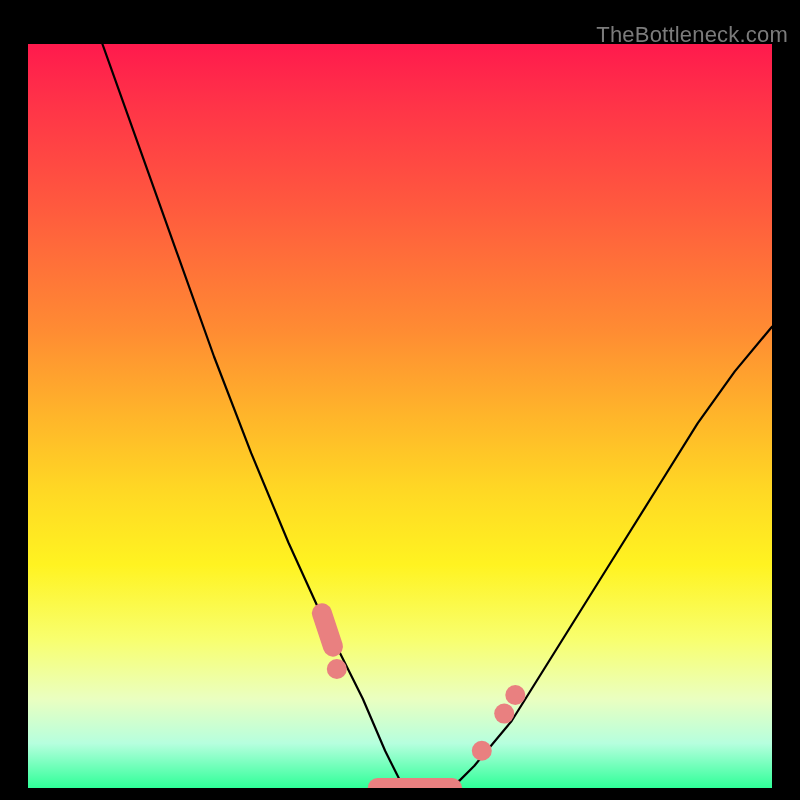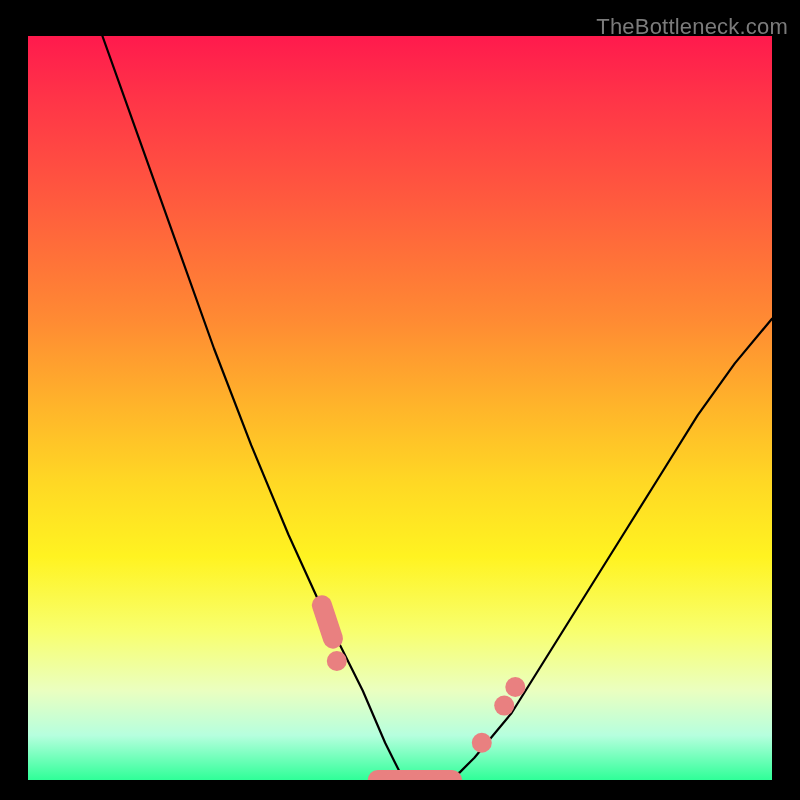--- a/index.html
+++ b/index.html
@@ -7,21 +7,21 @@
     padding: 0;
     width: 800px;
     height: 800px;
     background: #000;
     overflow: hidden;
     font-family: Arial, Helvetica, sans-serif;
   }
   .frame {
     position: absolute;
     left: 0;
-    top: 8px;
+    top: 16px;
     width: 800px;
     height: 592px;
     background: #000;
   }
   .plot-area {
     position: absolute;
     left: 28px;
     top: 28px;
     width: 744px;
     height: 744px;

